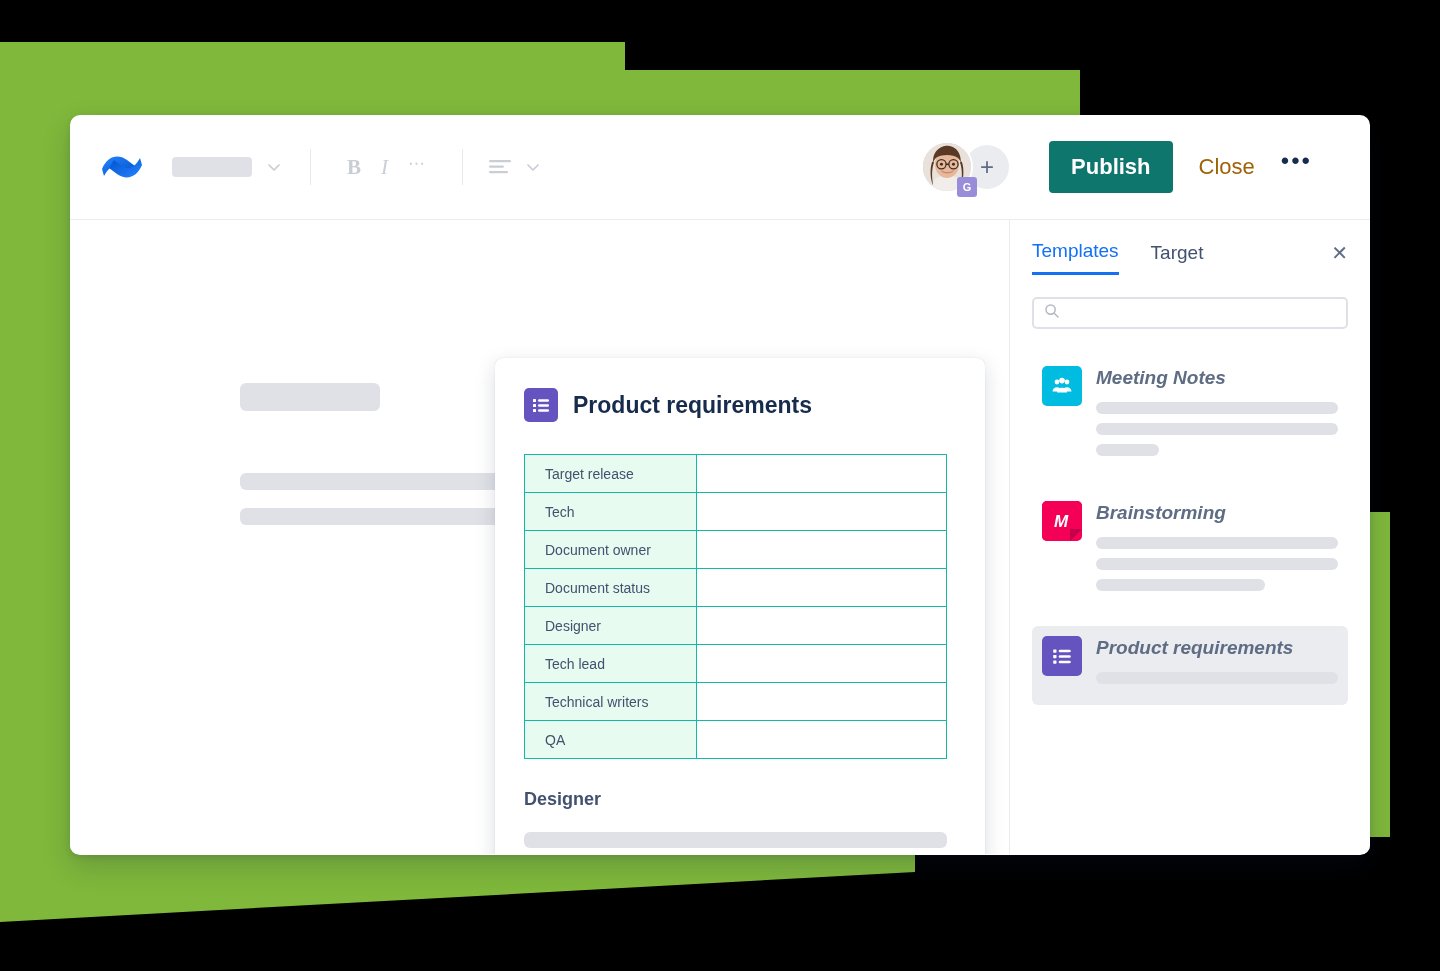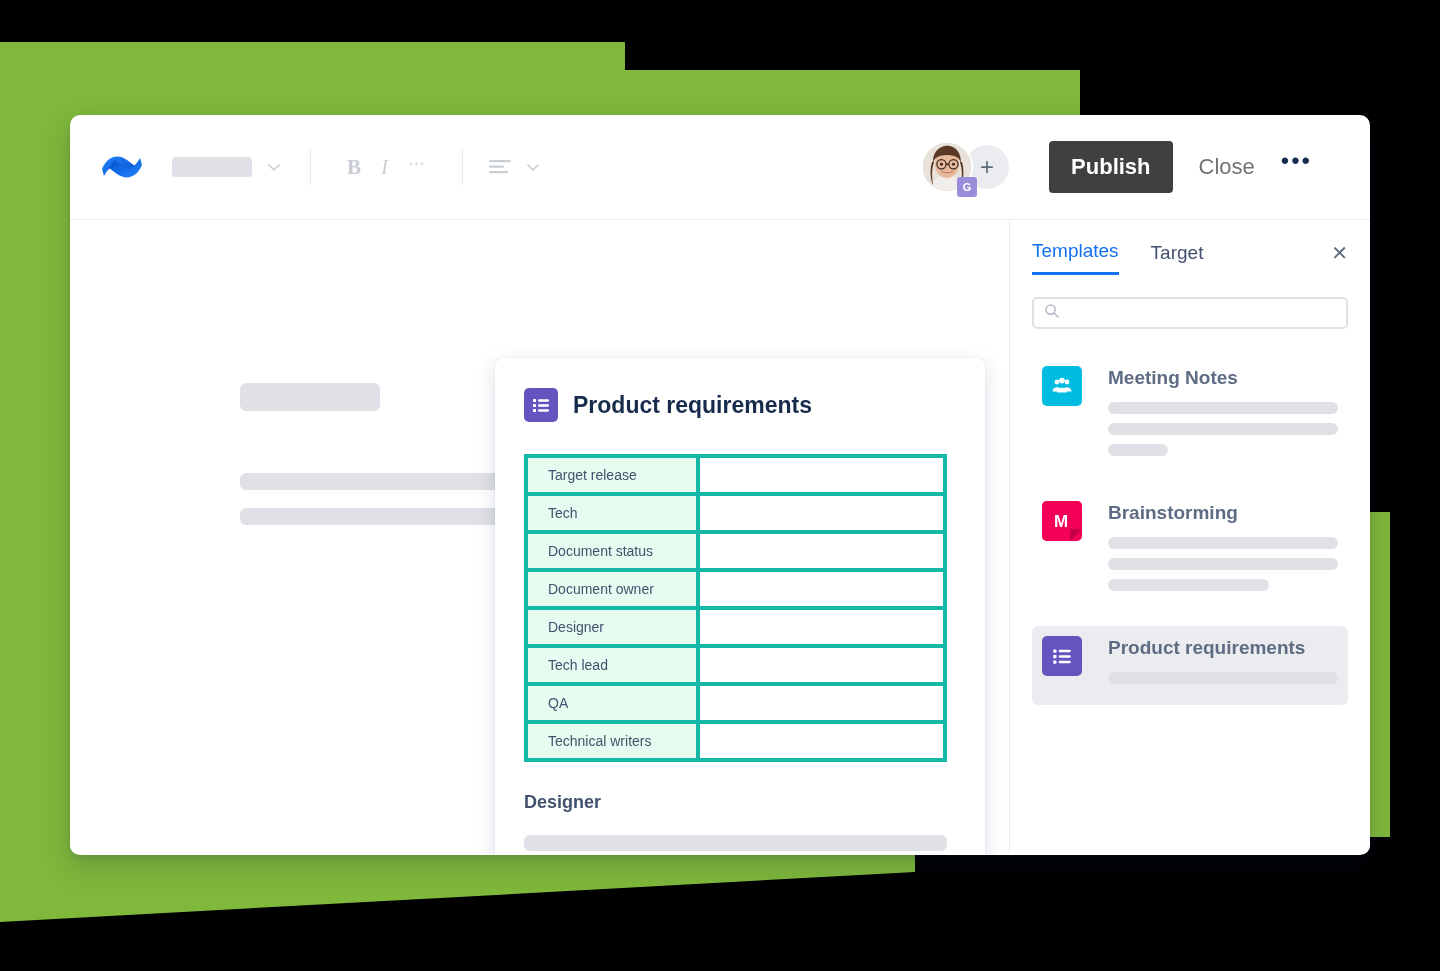--- a/index.html
+++ b/index.html
@@ -128,33 +128,33 @@
     background: #EBECF0;
     margin-left: -8px;
     display: flex; align-items: center; justify-content: center;
     color: #5E6C84;
     font-size: 24px;
     font-weight: 300;
   }
 
   #publish-btn {
     margin-left: 40px;
-    background: #404040;
+    background: #0f766e;
     color: #fff;
     font-size: 22px;
     font-weight: 700;
     border: none;
     border-radius: 4px;
     padding: 13px 22px;
     cursor: pointer;
     font-family: "Liberation Sans", sans-serif;
   }
   #close-btn {
     margin-left: 26px;
-    color: #737373;
+    color: #a16207;
     font-size: 22px;
     font-weight: 400;
     background: none; border: none; cursor: pointer;
     font-family: "Liberation Sans", sans-serif;
   }
   #more-btn {
     margin-left: 26px;
     color: #172B4D;
     font-size: 24px;
     letter-spacing: 2px;
@@ -205,21 +205,21 @@
     color: #172B4D;
   }
 
   table.prd {
     width: 423px;
     border-collapse: collapse;
     table-layout: fixed;
     margin-bottom: 30px;
   }
   table.prd td {
-    border: 4px solid #14b8a6;
+    border: 1px solid #14b8a6;
     height: 38px;
     font-size: 14px;
     color: #42526E;
   }
   td.label-cell {
     width: 172px;
     background: #E8FBF0;
     padding-left: 20px;
   }
   td.value-cell { background: #ffffff; }
@@ -284,25 +284,26 @@
     border: none; outline: none;
     font-size: 14px;
     color: #172B4D;
     background: transparent;
     margin-left: 6px;
     font-family: "Liberation Sans", sans-serif;
   }
 
   .tpl-item {
     display: flex;
-    gap: 26px;
+    gap: 14px;
     padding: 10px 10px 12px 10px;
     border-radius: 6px;
     margin-bottom: 14px;
     cursor: pointer;
+    font-style: italic;
   }
   .tpl-item.selected { background: #EBECF0; }
   .tpl-icon {
     width: 40px; height: 40px;
     border-radius: 5px;
     flex-shrink: 0;
     display: flex; align-items: center; justify-content: center;
     position: relative;
     overflow: hidden;
   }
@@ -438,41 +439,41 @@
             <tbody>
               <tr>
                 <td class="label-cell">Target release</td>
                 <td class="value-cell"></td>
               </tr>
               <tr>
                 <td class="label-cell">Tech</td>
                 <td class="value-cell"></td>
               </tr>
               <tr>
+                <td class="label-cell">Document owner</td>
+                <td class="value-cell"></td>
+              </tr>
+              <tr>
                 <td class="label-cell">Document status</td>
                 <td class="value-cell"></td>
               </tr>
               <tr>
-                <td class="label-cell">Document owner</td>
-                <td class="value-cell"></td>
-              </tr>
-              <tr>
                 <td class="label-cell">Designer</td>
                 <td class="value-cell"></td>
               </tr>
               <tr>
                 <td class="label-cell">Tech lead</td>
                 <td class="value-cell"></td>
               </tr>
               <tr>
+                <td class="label-cell">Technical writers</td>
+                <td class="value-cell"></td>
+              </tr>
+              <tr>
                 <td class="label-cell">QA</td>
-                <td class="value-cell"></td>
-              </tr>
-              <tr>
-                <td class="label-cell">Technical writers</td>
                 <td class="value-cell"></td>
               </tr>
             </tbody>
           </table>
 
           <h3 class="section-h">Designer</h3>
           <div class="sec-bar" id="sec-bar-1"></div>
 
         </div>
       </div>

